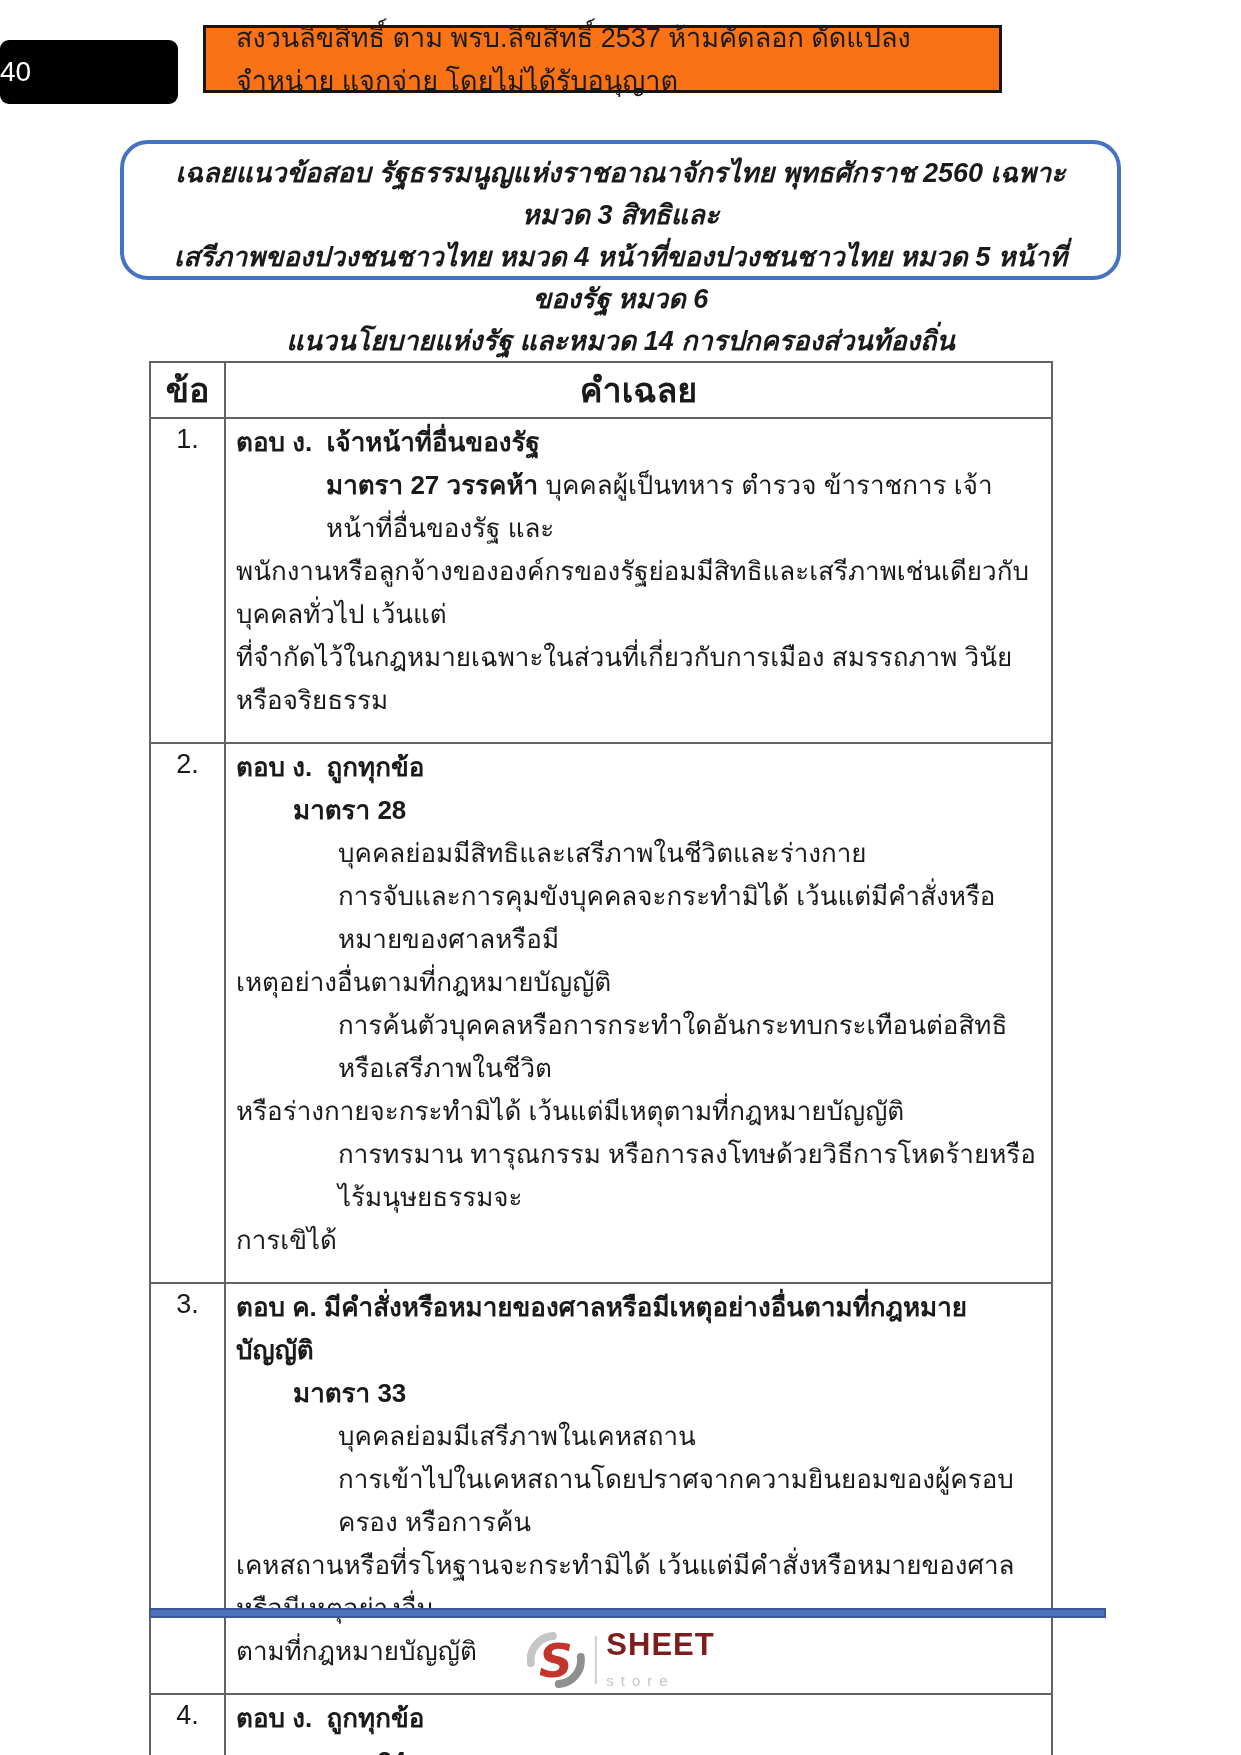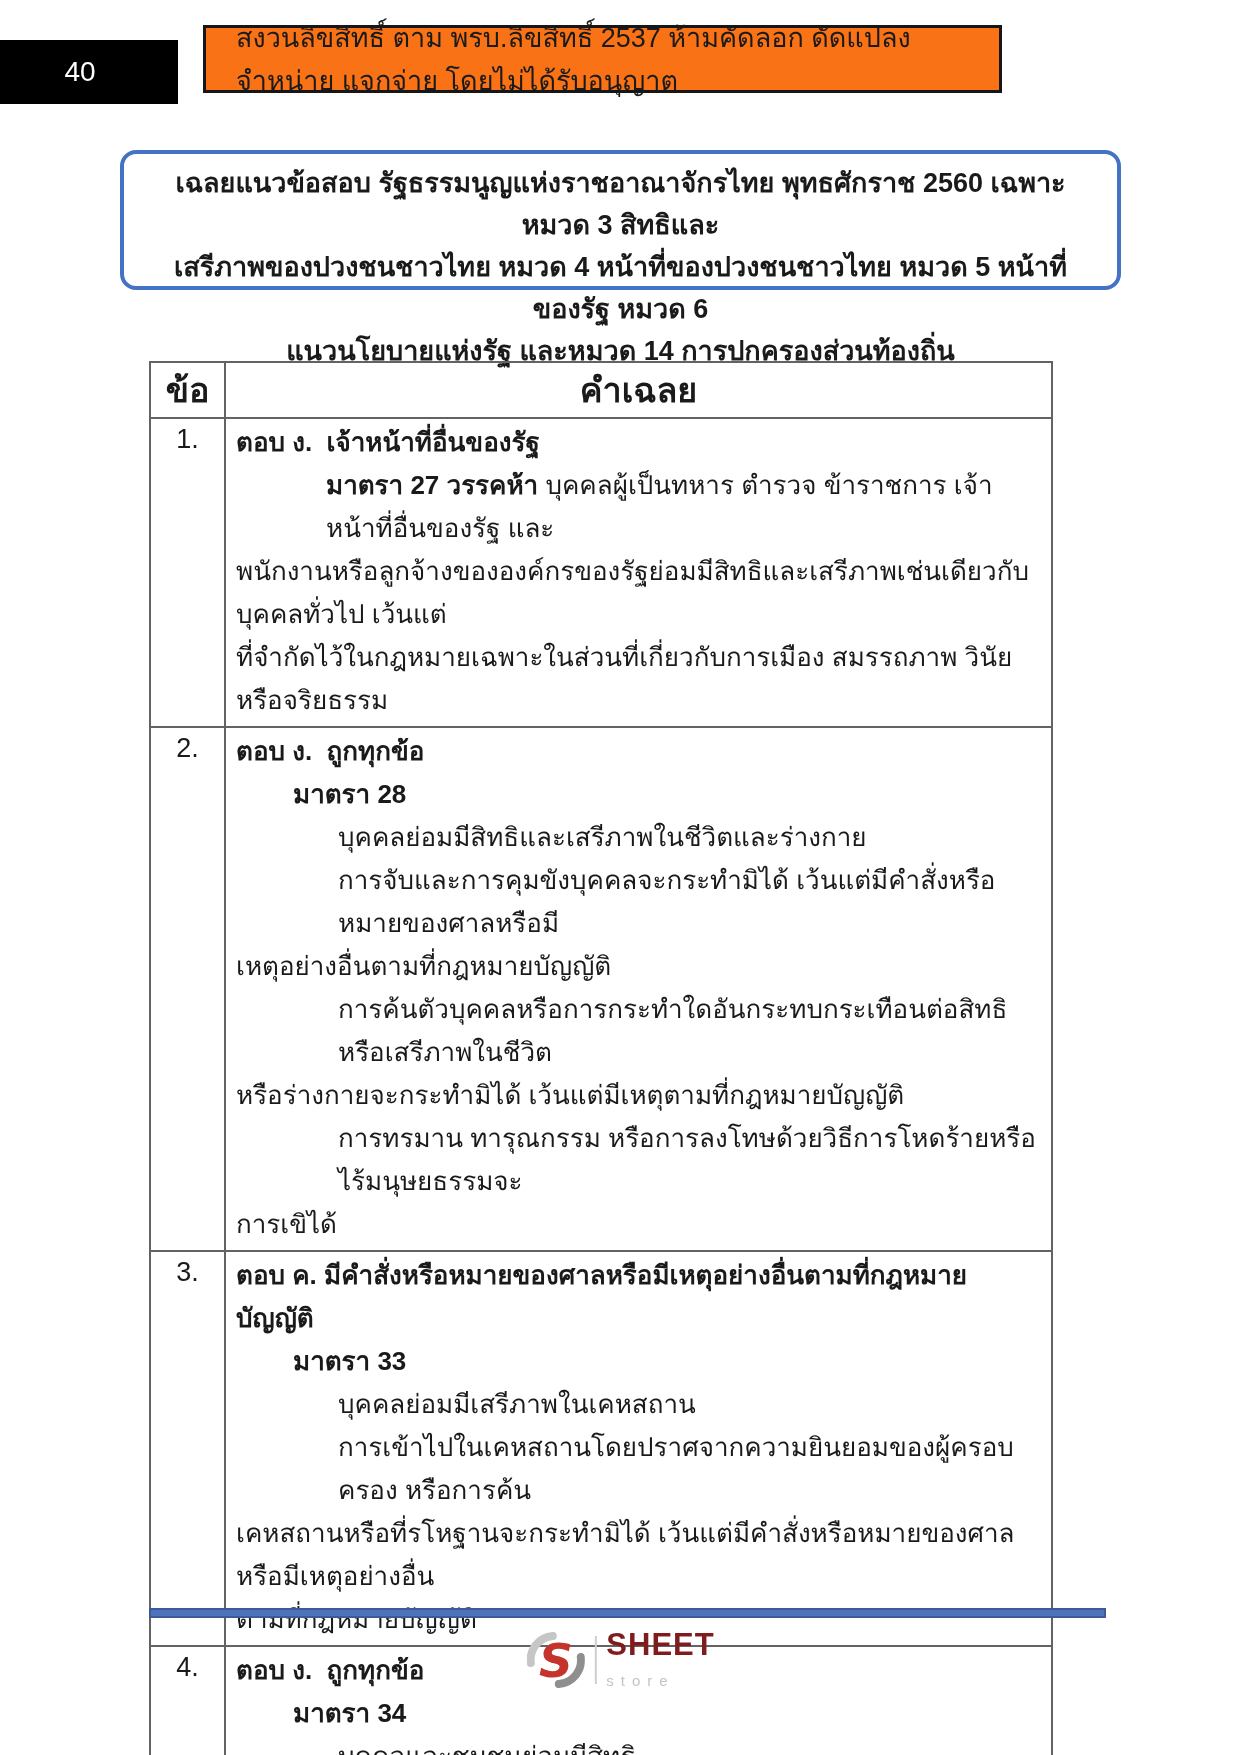--- a/index.html
+++ b/index.html
@@ -8,58 +8,60 @@
     width:1241px;height:1755px;
     background:#ffffff;
     font-family:"Liberation Sans","DejaVu Sans",sans-serif;
     color:#1a1a1a;
     overflow:hidden;
   }
   
   .page-num-box{
     position:absolute;left:0;top:40px;width:178px;height:64px;
     background:#000000;color:#ffffff;
-    display:flex;align-items:center;justify-content:center;
+    display:flex;align-items:center;justify-content:flex-start;
     padding-right:18px;box-sizing:border-box;
     font-size:28px;
+    border-radius:9px;
   }
   .copyright-box{
     position:absolute;left:203px;top:25px;width:799px;height:68px;
     border:3px solid #161616;box-sizing:border-box;background:#f97316;
     display:flex;align-items:center;
     padding-left:30px;
     font-size:27px;
   }
   
   .title-box{
-    position:absolute;left:120px;top:150px;width:1001px;height:140px;
+    position:absolute;left:120px;top:140px;width:1001px;height:140px;
     box-sizing:border-box;
-    border:4px solid #4472C4;border-radius:16px;background:#ffffff;
+    border:4px solid #4472C4;border-radius:28px;background:#ffffff;
     text-align:center;
     font-weight:bold;font-size:27px;line-height:42px;
     padding:8px 34px 6px;
+    font-style:italic;
   }
   
   .answer-table{
     position:absolute;left:149px;top:361px;width:904px;
     border-collapse:collapse;table-layout:fixed;
   }
   .answer-table th,.answer-table td{
     border:2px solid #636363;
     vertical-align:top;box-sizing:border-box;
   }
   .answer-table th{
     font-weight:bold;font-size:34px;height:42px;
     text-align:center;vertical-align:middle;padding:0;
   }
   td.num{
     text-align:center;font-size:27px;padding-top:5px;
   }
   td.ans{
-    padding:2px 12px 4px 10px;
+    padding:2px 12px 20px 10px;
     font-size:26px;line-height:43px;
   }
   .line{white-space:pre-wrap;}
   .ind0{padding-left:0;}
   .ind1{padding-left:57px;}
   .ind2{padding-left:90px;}
   .ind3{padding-left:102px;}
   .b{font-weight:bold;}
   
   .footer-bar{

